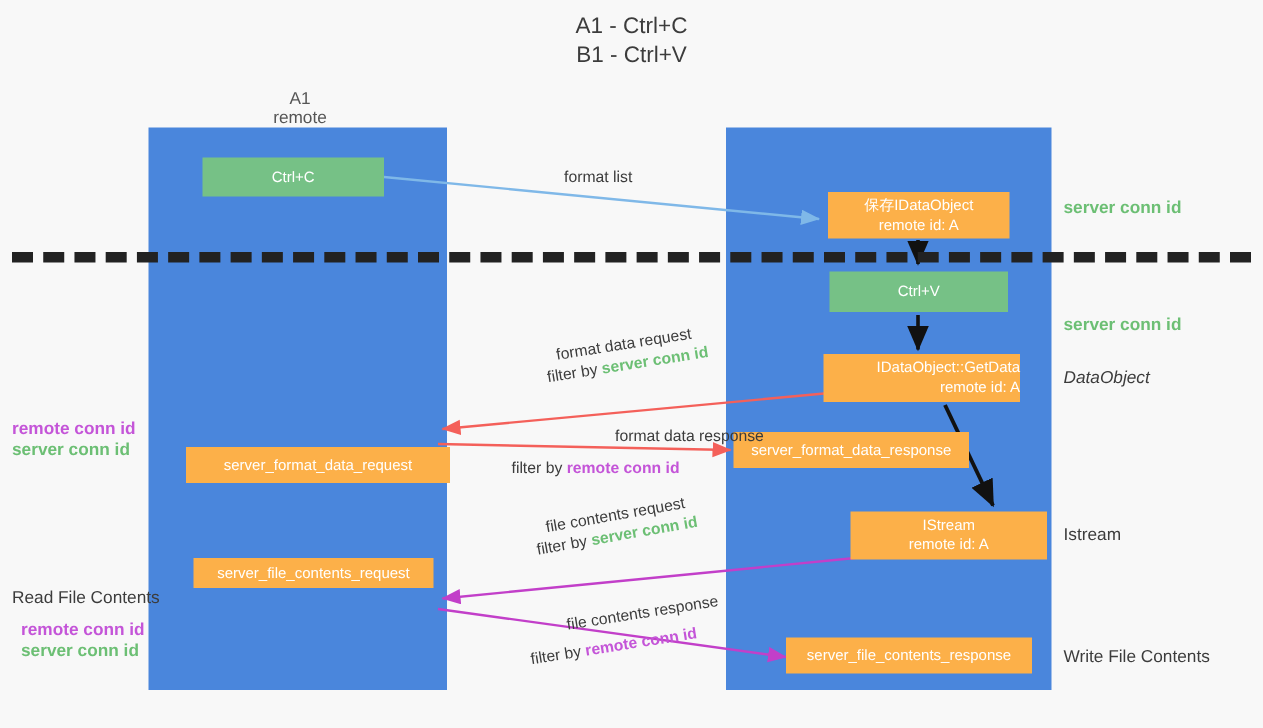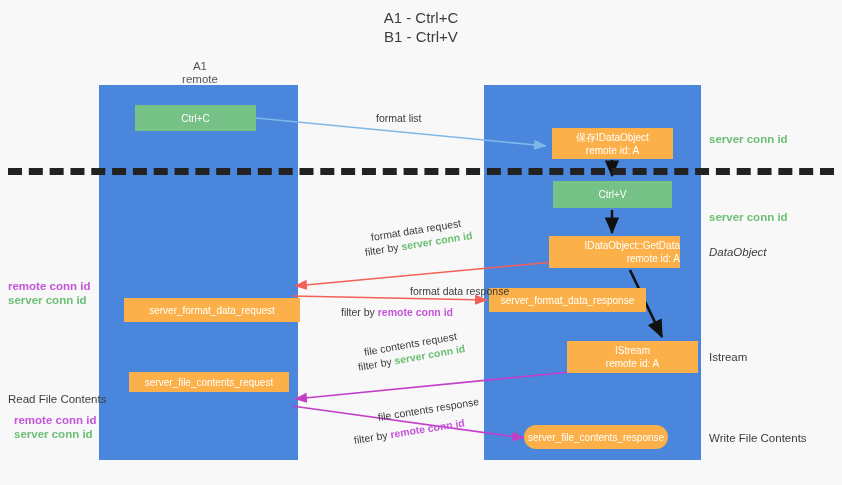--- a/index.html
+++ b/index.html
@@ -129,21 +129,21 @@
   </div>
 
   <div class="box orange" style="left:489px;top:288px;width:157px;height:24px;">
     <div>server_format_data_response</div>
   </div>
 
   <div class="box orange" style="left:129px;top:372px;width:160px;height:20px;">
     <div>server_file_contents_request</div>
   </div>
 
-  <div class="box orange" style="left:524px;top:425px;width:144px;height:24px;border-radius:12px;">
+  <div class="box orange" style="left:524px;top:425px;width:164px;height:24px;">
     <div>server_file_contents_response</div>
   </div>
 
   <div class="side-label green-txt" style="left:709px;top:132px;">server conn id</div>
   <div class="side-label green-txt" style="left:709px;top:210px;">server conn id</div>
   <div class="side-label plain-txt" style="left:709px;top:245px;font-style:italic;">DataObject</div>
   <div class="side-label plain-txt" style="left:709px;top:350px;">Istream</div>
   <div class="side-label plain-txt" style="left:709px;top:431px;">Write File Contents</div>
 
   <div class="side-label magenta-txt" style="left:8px;top:279px;">remote conn id</div>

